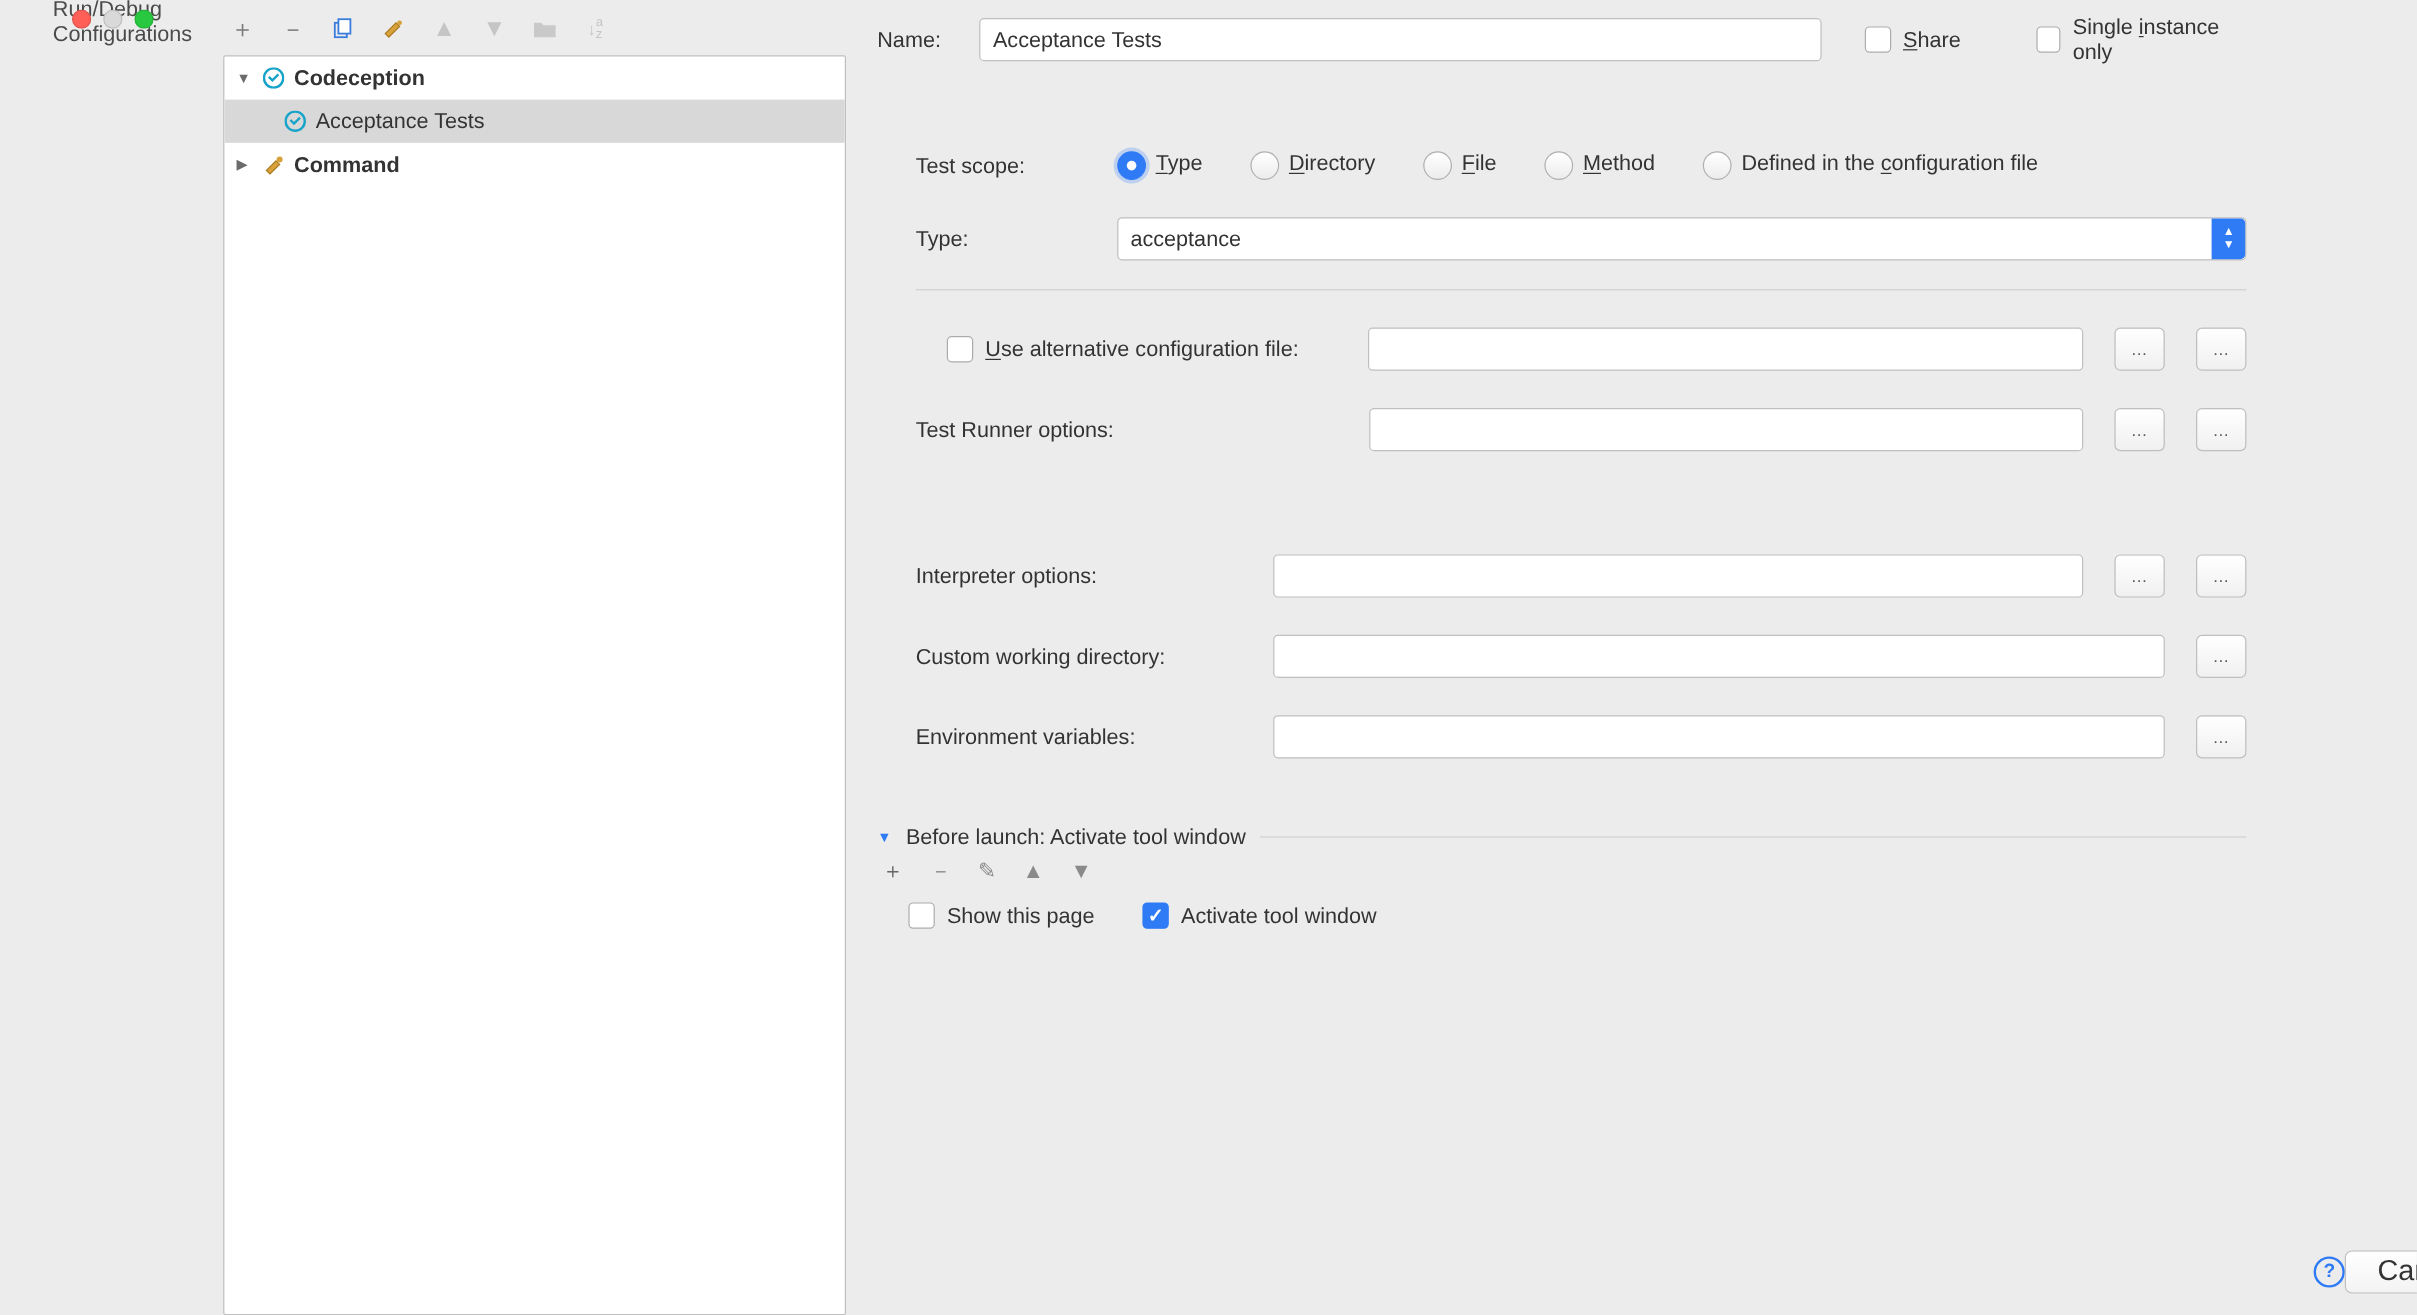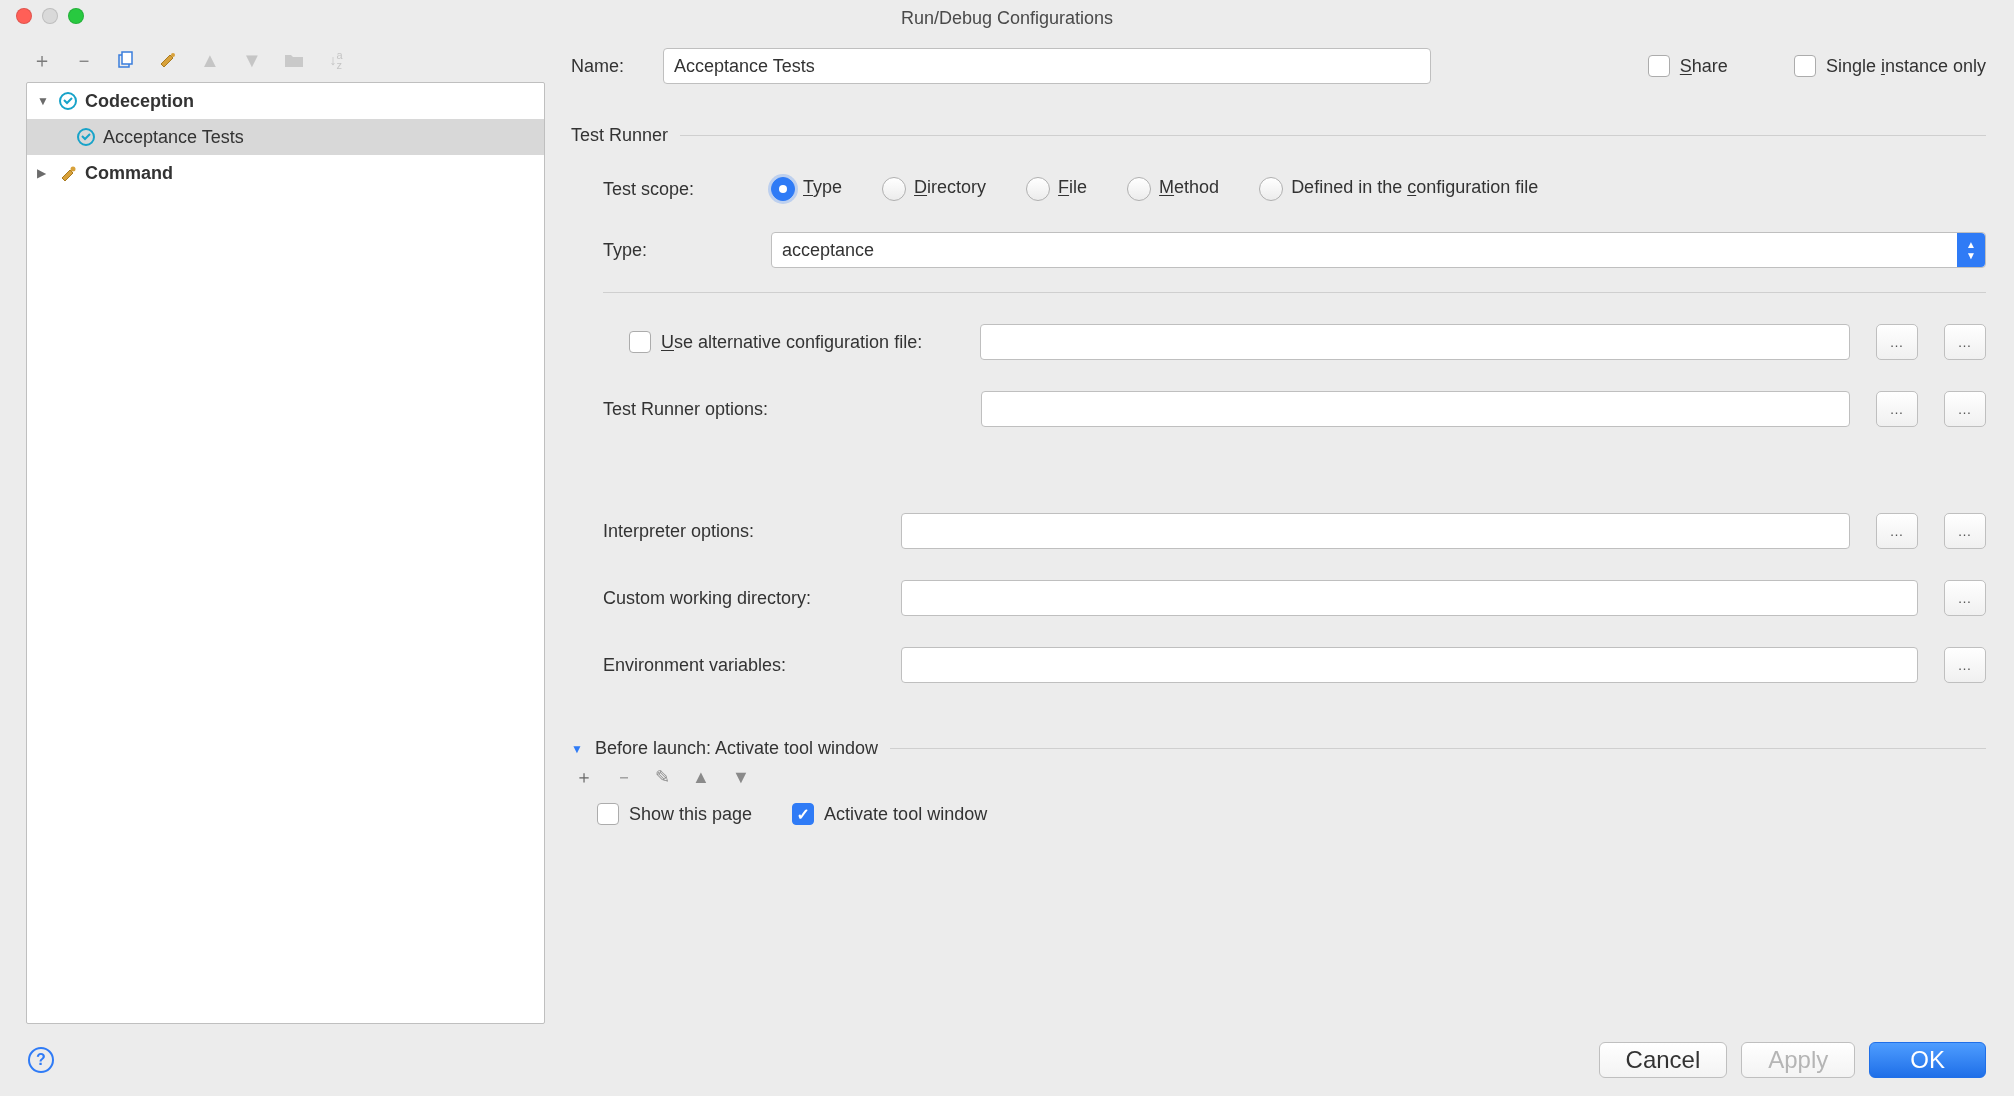--- a/index.html
+++ b/index.html
@@ -1,17 +1,17 @@
 <!DOCTYPE html>
 <html><head>
 <meta charset="utf-8">
 <style>
   * { box-sizing: border-box; margin:0; padding:0; }
   html,body { width:2014px; height:1096px; font-family:-apple-system,"Helvetica Neue",Arial,sans-serif; font-size:18px; color:#333; background:#ececec; }
-  .window { width:2014px; height:1096px; display:flex; flex-direction:column; background:#ececec; }
+  .window { width:2014px; height:1096px; display:flex; flex-direction:row; background:#ececec;padding-left:44px; }
   .titlebar { height:36px; display:flex; align-items:center; position:relative; }
   .traffic { position:absolute; left:16px; top:8px; display:flex; gap:10px; }
   .tl { width:16px; height:16px; border-radius:50%; border:1px solid rgba(0,0,0,.12); }
   .tl.red { background:#ff5f57; }
   .tl.yellow { background:#d9d9d9; }
   .tl.green { background:#28c940; }
   .title { margin:0 auto; font-size:18px; color:#4a4a4a; }
   .body { flex:1; display:flex; }
   .left { width:545px; display:flex; flex-direction:column; padding:6px 0 0 26px; }
   .toolbar { display:flex; align-items:center; gap:18px; padding:6px 4px 10px 4px; }
@@ -139,24 +139,20 @@
           <span><span class="mn">S</span>hare</span>
         </div>
         <div style="width:30px;"></div>
         <div class="ckrow">
           <span class="checkbox"></span>
           <span>Single <span class="mn">i</span>nstance only</span>
         </div>
       </div>
 
       <div class="group">
-        <div class="group-head">
-          <span>Test Runner</span>
-          <div class="line"></div>
-        </div>
 
         <div class="field indent">
           <span class="lbl">Test scope:</span>
           <div class="scoperow">
             <label class="scopeopt">
                 <span class="radio sel"></span>
                 <span><span class="mn">T</span>ype</span>
               </label>
             <label class="scopeopt">
                 <span class="radio"></span>

